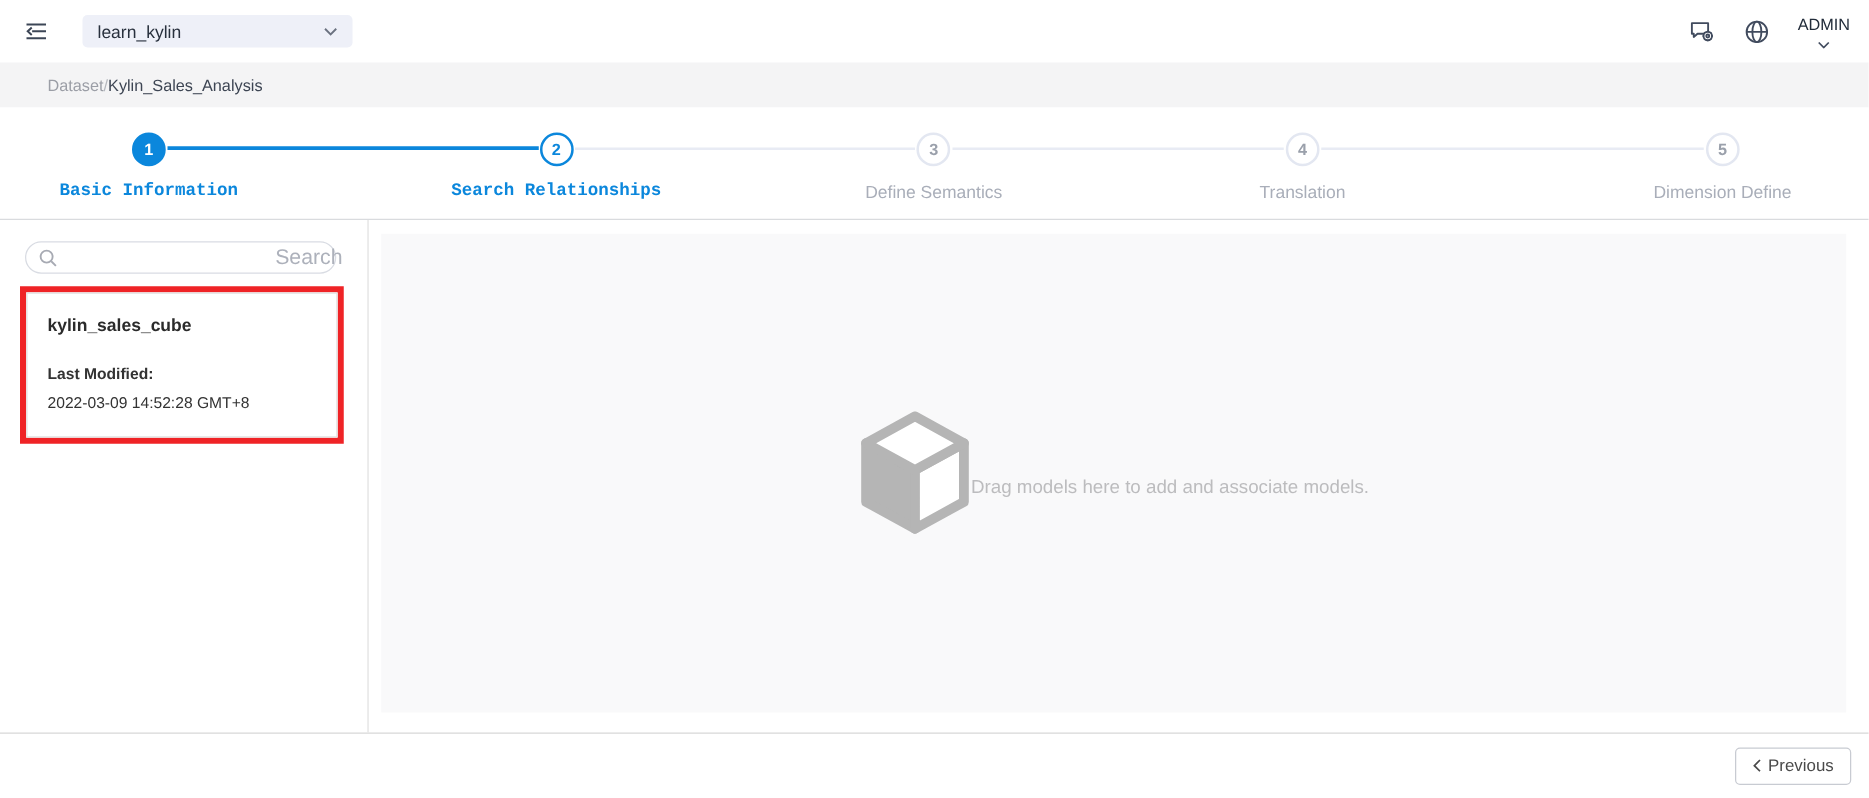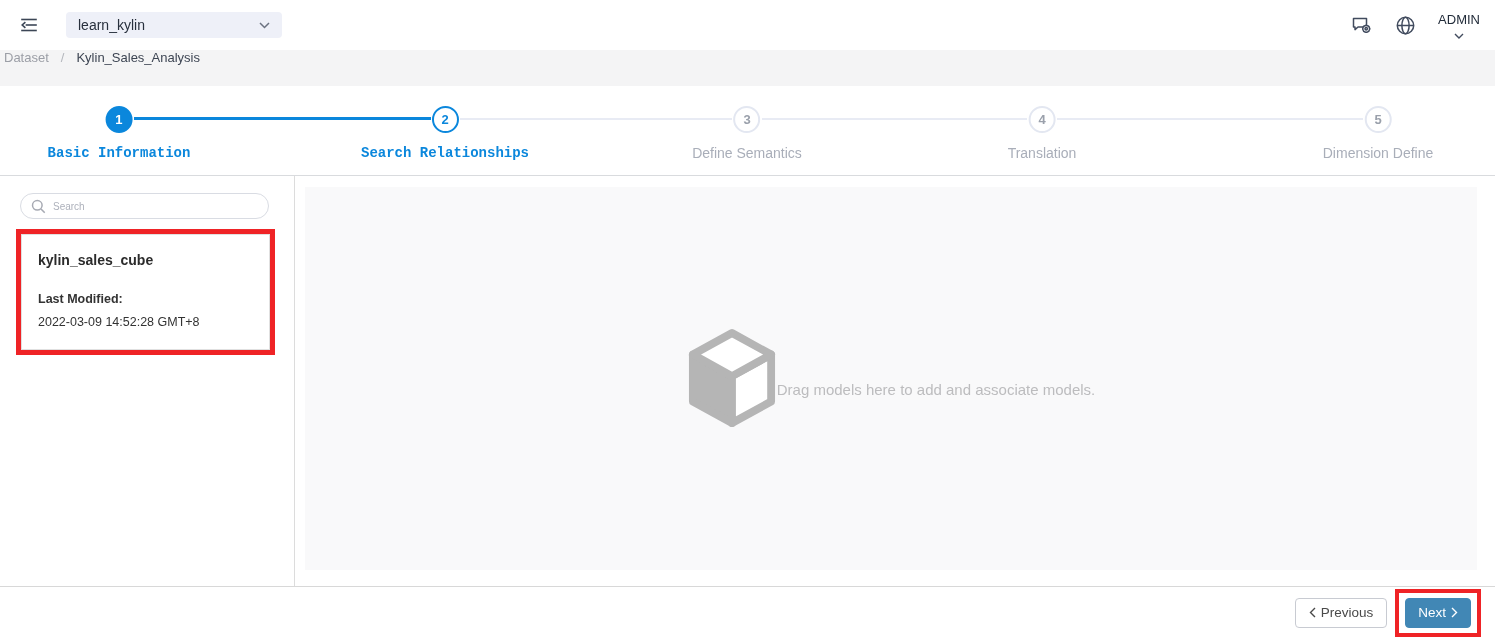--- a/index.html
+++ b/index.html
@@ -17,21 +17,21 @@
     margin-left:26px; width:216px; height:26px; background:#eef0f8; border-radius:4px;
     display:flex; align-items:center; justify-content:space-between; padding:0 12px; cursor:pointer;
   }
   .project-pill .pname { font-size:14px; color:#28303d; }
   .topbar-right { margin-left:auto; display:flex; align-items:center; gap:22px; }
   .icon-btn { display:flex; align-items:center; justify-content:center; cursor:pointer; }
   .admin { display:flex; align-items:center; gap:6px; cursor:pointer;flex-direction:column; }
   .admin .aname { font-size:13px; color:#222c3a; }
 
   
-  .breadcrumb { height:36px; background:#f4f4f5; display:flex; align-items:flex-start; padding-left:4px; gap:12px; font-size:13px; flex:none; }
+  .breadcrumb { height:36px; background:#f4f4f5; display:flex; align-items:center; padding-left:38px; gap:0; font-size:13px; flex:none; }
   .bc-parent { color:#9b9ea6; }
   .bc-sep { color:#b4b7bd; }
   .bc-current { color:#3d4553; }
 
   
   .stepper { height:90px; background:#fff; border-bottom:1px solid #d9dbde; position:relative; flex:none; }
   .step { position:absolute; top:20px; transform:translateX(-50%); text-align:center; width:max-content; }
   .step .circle {
     width:27px; height:27px; border-radius:50%; margin:0 auto;
     display:flex; align-items:center; justify-content:center;
@@ -47,21 +47,21 @@
   .connector.blue { background:#0b87dc; height:3px; top:31px; }
   .connector.gray { background:#e8ebf4; }
 
   
   .content { flex:1; display:flex; min-height:0; }
   .left-panel { width:295px; border-right:1px solid #dcdcdc; background:#fff; flex:none; }
   .search-box {
     margin:17px 25px 0 20px; height:26px; border:1px solid #d9dce3; border-radius:13px;
     display:flex; align-items:center; padding:0 10px; gap:7px; background:#fff;
   }
-  .search-box input { border:none; outline:none; flex:1; font-size:10px; font-family:"Liberation Sans",sans-serif; color:#333; background:transparent; }
+  .search-box input { border:none; outline:none; flex:1; font-size:17px; font-family:"Liberation Sans",sans-serif; color:#333; background:transparent;text-align:right; }
   .search-box input::placeholder { color:#adb1bb; }
   .annotation-card { margin:10px 19px 0 16px; border:5px solid #ef2326; }
   .model-card { background:#fff; border:1px solid #e0e0e0; padding:17px 15px 20px 16px; cursor:pointer; }
   .model-card .mname { font-size:14px; font-weight:bold; color:#2b2b2b; }
   .model-card .mlabel { font-size:12.5px; font-weight:bold; color:#333; margin-top:24px; }
   .model-card .mvalue { font-size:12.5px; color:#333; margin-top:9px; }
 
   .main-area { flex:1; padding:11px 18px 16px 10px; background:#fff; min-width:0; }
   .dropzone { width:100%; height:100%; background:#f9f9fa; display:flex; flex-direction:row; align-items:center; justify-content:center; }
   .dropzone .hint { margin-top:22px; font-size:15px; color:#bcbcbe; }
@@ -202,25 +202,15 @@
 
   <div class="footer">
     <button class="btn btn-previous">
       <span class="chev">
         <svg width="7" height="11" viewBox="0 0 7 11" fill="none" stroke="#4a4a4a" stroke-width="1.4">
             <polyline points="6,1 1.5,5.5 6,10"></polyline>
           </svg>
       </span>
       <span>Previous</span>
     </button>
-    <div class="annotation-next">
-      <button class="btn btn-next">
-        <span>Next</span>
-        <span class="chev">
-          <svg width="7" height="11" viewBox="0 0 7 11" fill="none" stroke="#ffffff" stroke-width="1.4">
-              <polyline points="1,1 5.5,5.5 1,10"></polyline>
-            </svg>
-        </span>
-      </button>
-    </div>
   </div>
 
 </div>
 
 </body></html>

